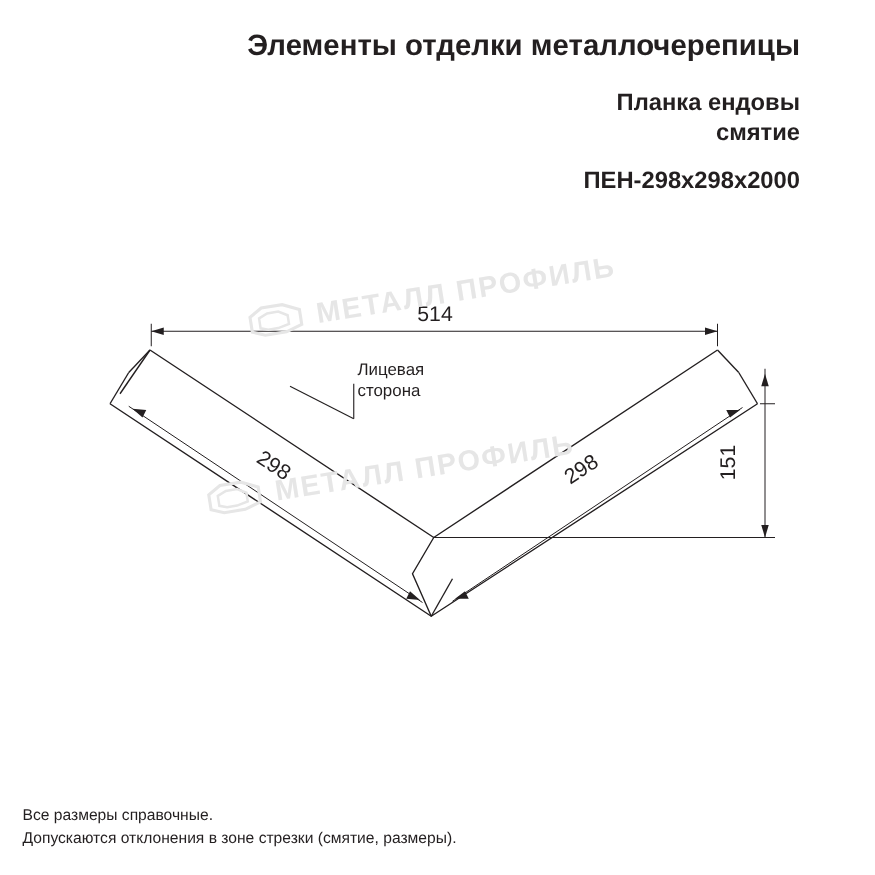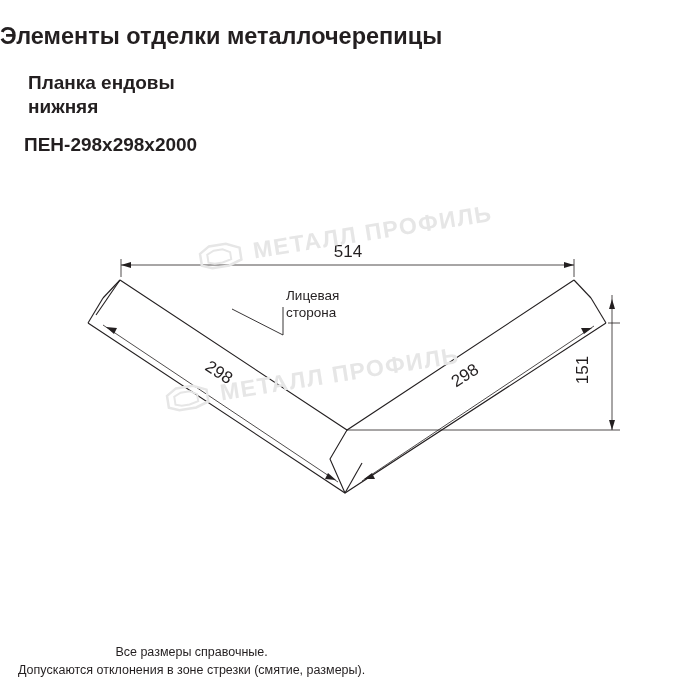--- a/index.html
+++ b/index.html
@@ -22,21 +22,21 @@
     width: 700px;
     height: 700px;
   }
 
   
   .header {
     position: absolute;
     top: 24px;
     left: 0;
     width: 640px;
-    text-align: left;
+    text-align: right;
   }
   .title-main {
     font-size: 23.5px;
     font-weight: bold;
     letter-spacing: 0px;
     line-height: 1.1;
     color: #231f20;
   }
   .title-sub {
     margin-top: 21px;
@@ -95,21 +95,20 @@
   }
 
   
   .footer {
     position: absolute;
     left: 18px;
     bottom: 20px;
     font-size: 12.5px;
     line-height: 1.5;
     color: #231f20;
-    text-align: center;
   }
   .footer div {
     white-space: nowrap;
   }
 
   
   .dim-text {
     font-family: "Liberation Sans", sans-serif;
     font-size: 17px;
     fill: #231f20;
@@ -122,21 +121,21 @@
 </style>
 </head>
 <body>
 
 <div class="page">
 
   <div class="header">
     <div class="title-main">Элементы отделки металлочерепицы</div>
     <div class="title-sub">
       <div>Планка ендовы</div>
-      <div>нижняя</div>
+      <div>смятие</div>
     </div>
     <div class="title-code">ПЕН-298x298x2000</div>
   </div>
 
   <div class="drawing">
     <svg width="700" height="330" viewBox="0 0 700 330" xmlns="http://www.w3.org/2000/svg">
 
       <g fill="none" stroke="#231f20" stroke-width="1.1" stroke-linejoin="miter">
 
         <path d="M 120 85 L 347 235 L 574 85"></path>

